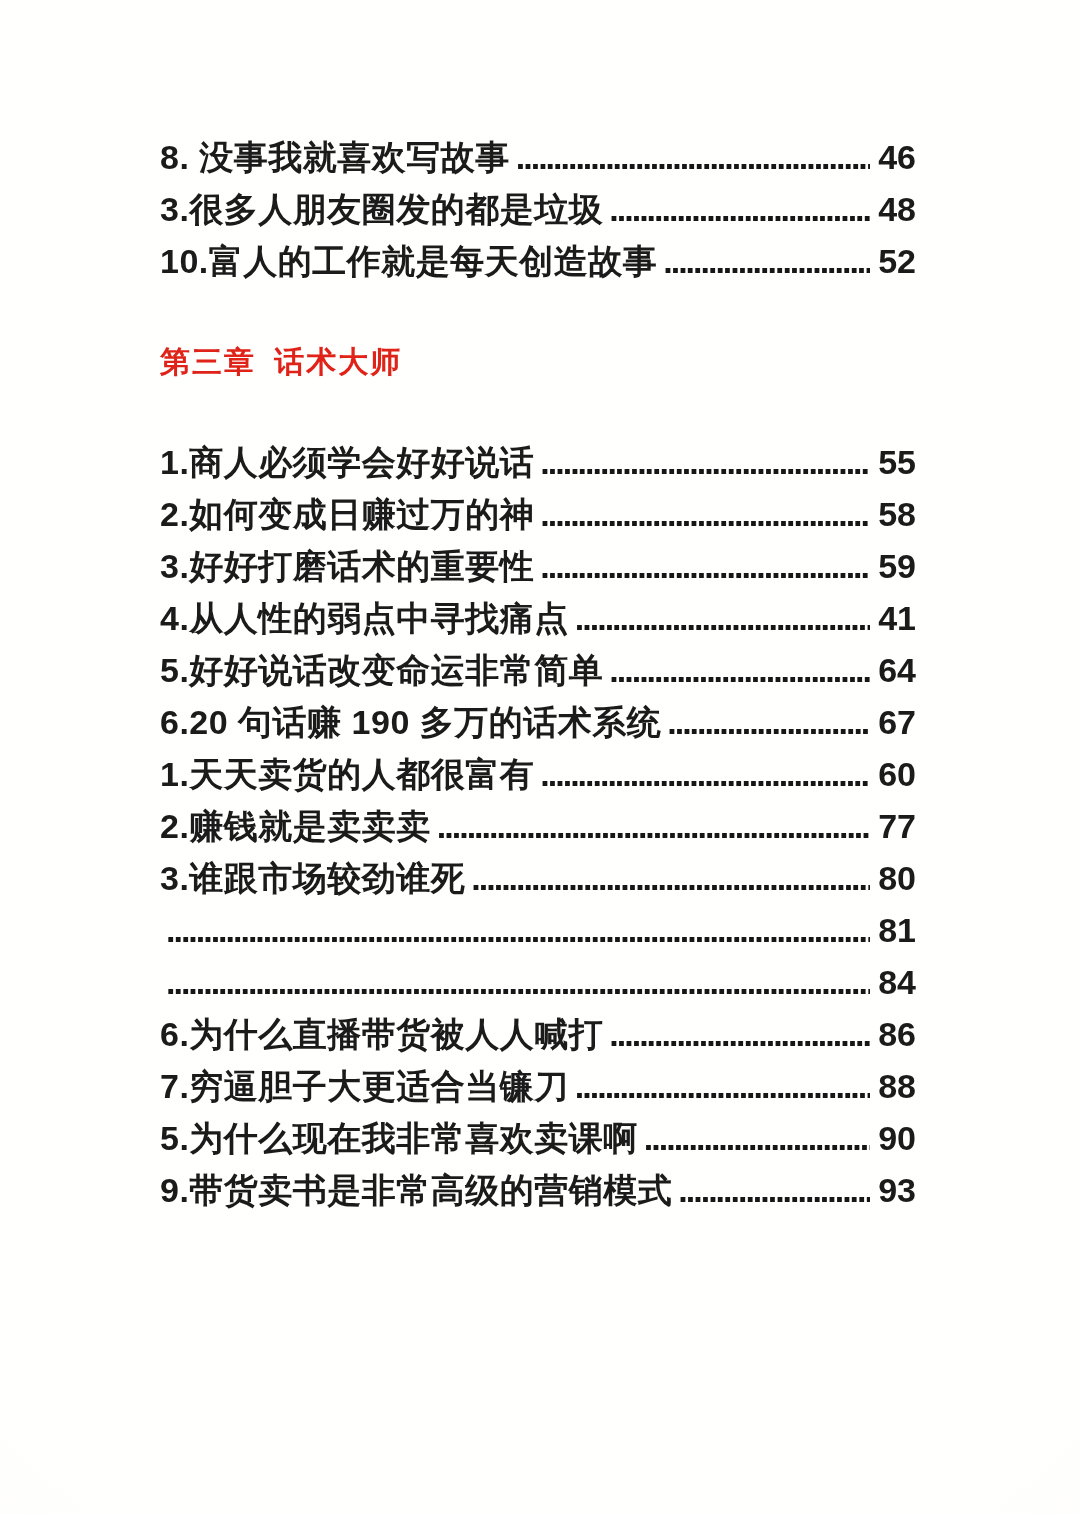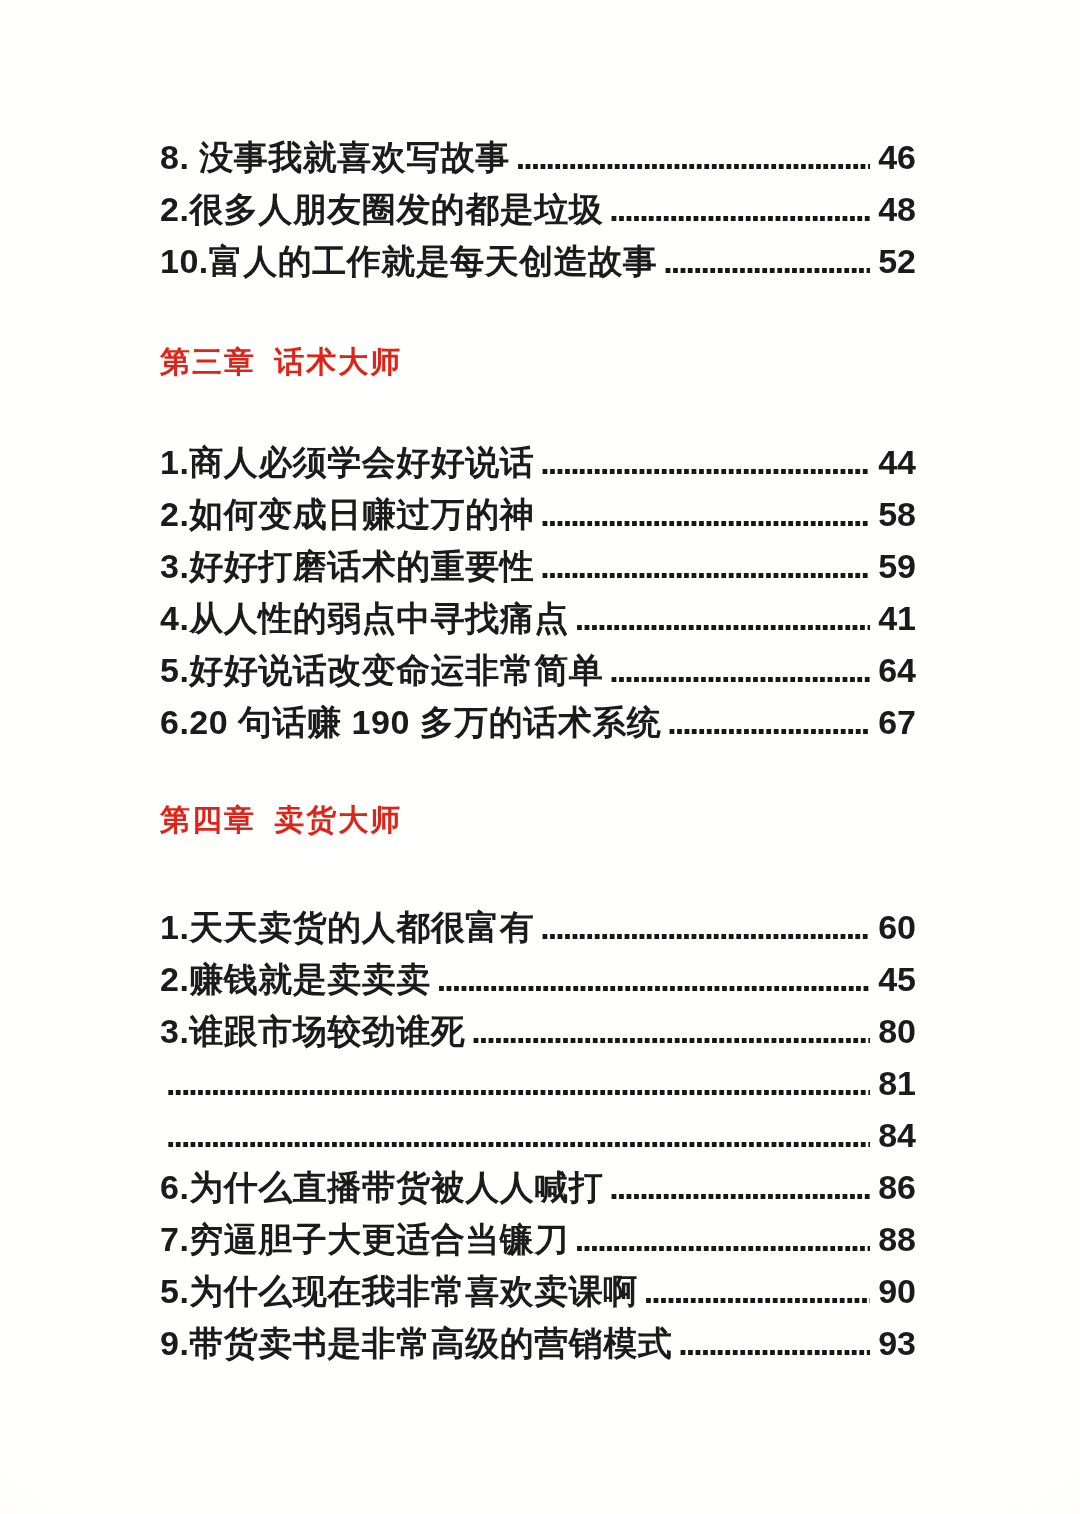--- a/index.html
+++ b/index.html
@@ -64,38 +64,38 @@
 
 <div class="page">
 
   <div class="toc-section sec-2">
     <div class="toc-entry">
       <span class="entry-label">8. 没事我就喜欢写故事</span>
       <span class="dot-leader">........................................................................................................................</span>
       <span class="entry-page">46</span>
     </div>
     <div class="toc-entry">
-      <span class="entry-label">2.很多人朋友圈发的都是垃圾</span>
+      <span class="entry-label">3.很多人朋友圈发的都是垃圾</span>
       <span class="dot-leader">........................................................................................................................</span>
       <span class="entry-page">48</span>
     </div>
     <div class="toc-entry">
       <span class="entry-label">10.富人的工作就是每天创造故事</span>
       <span class="dot-leader">........................................................................................................................</span>
       <span class="entry-page">52</span>
     </div>
   </div>
 
   <div class="toc-section sec-3">
     <div class="chapter-heading" style="color:#e02318">第三章 话术大师</div>
 
     <div class="toc-entry">
       <span class="entry-label">1.商人必须学会好好说话</span>
       <span class="dot-leader">........................................................................................................................</span>
-      <span class="entry-page">44</span>
+      <span class="entry-page">55</span>
     </div>
     <div class="toc-entry">
       <span class="entry-label">2.如何变成日赚过万的神</span>
       <span class="dot-leader">........................................................................................................................</span>
       <span class="entry-page">58</span>
     </div>
     <div class="toc-entry">
       <span class="entry-label">3.好好打磨话术的重要性</span>
       <span class="dot-leader">........................................................................................................................</span>
       <span class="entry-page">59</span>
@@ -111,31 +111,30 @@
       <span class="entry-page">64</span>
     </div>
     <div class="toc-entry">
       <span class="entry-label">6.20 句话赚 190 多万的话术系统</span>
       <span class="dot-leader">........................................................................................................................</span>
       <span class="entry-page">67</span>
     </div>
   </div>
 
   <div class="toc-section sec-4">
-    <div class="chapter-heading" style="color:#e02318">第四章 卖货大师</div>
 
     <div class="toc-entry">
       <span class="entry-label">1.天天卖货的人都很富有</span>
       <span class="dot-leader">........................................................................................................................</span>
       <span class="entry-page">60</span>
     </div>
     <div class="toc-entry">
       <span class="entry-label">2.赚钱就是卖卖卖</span>
       <span class="dot-leader">........................................................................................................................</span>
-      <span class="entry-page">45</span>
+      <span class="entry-page">77</span>
     </div>
     <div class="toc-entry">
       <span class="entry-label">3.谁跟市场较劲谁死</span>
       <span class="dot-leader">........................................................................................................................</span>
       <span class="entry-page">80</span>
     </div>
     <div class="toc-entry">
       <span class="dot-leader">........................................................................................................................</span>
       <span class="entry-page">81</span>
     </div>

